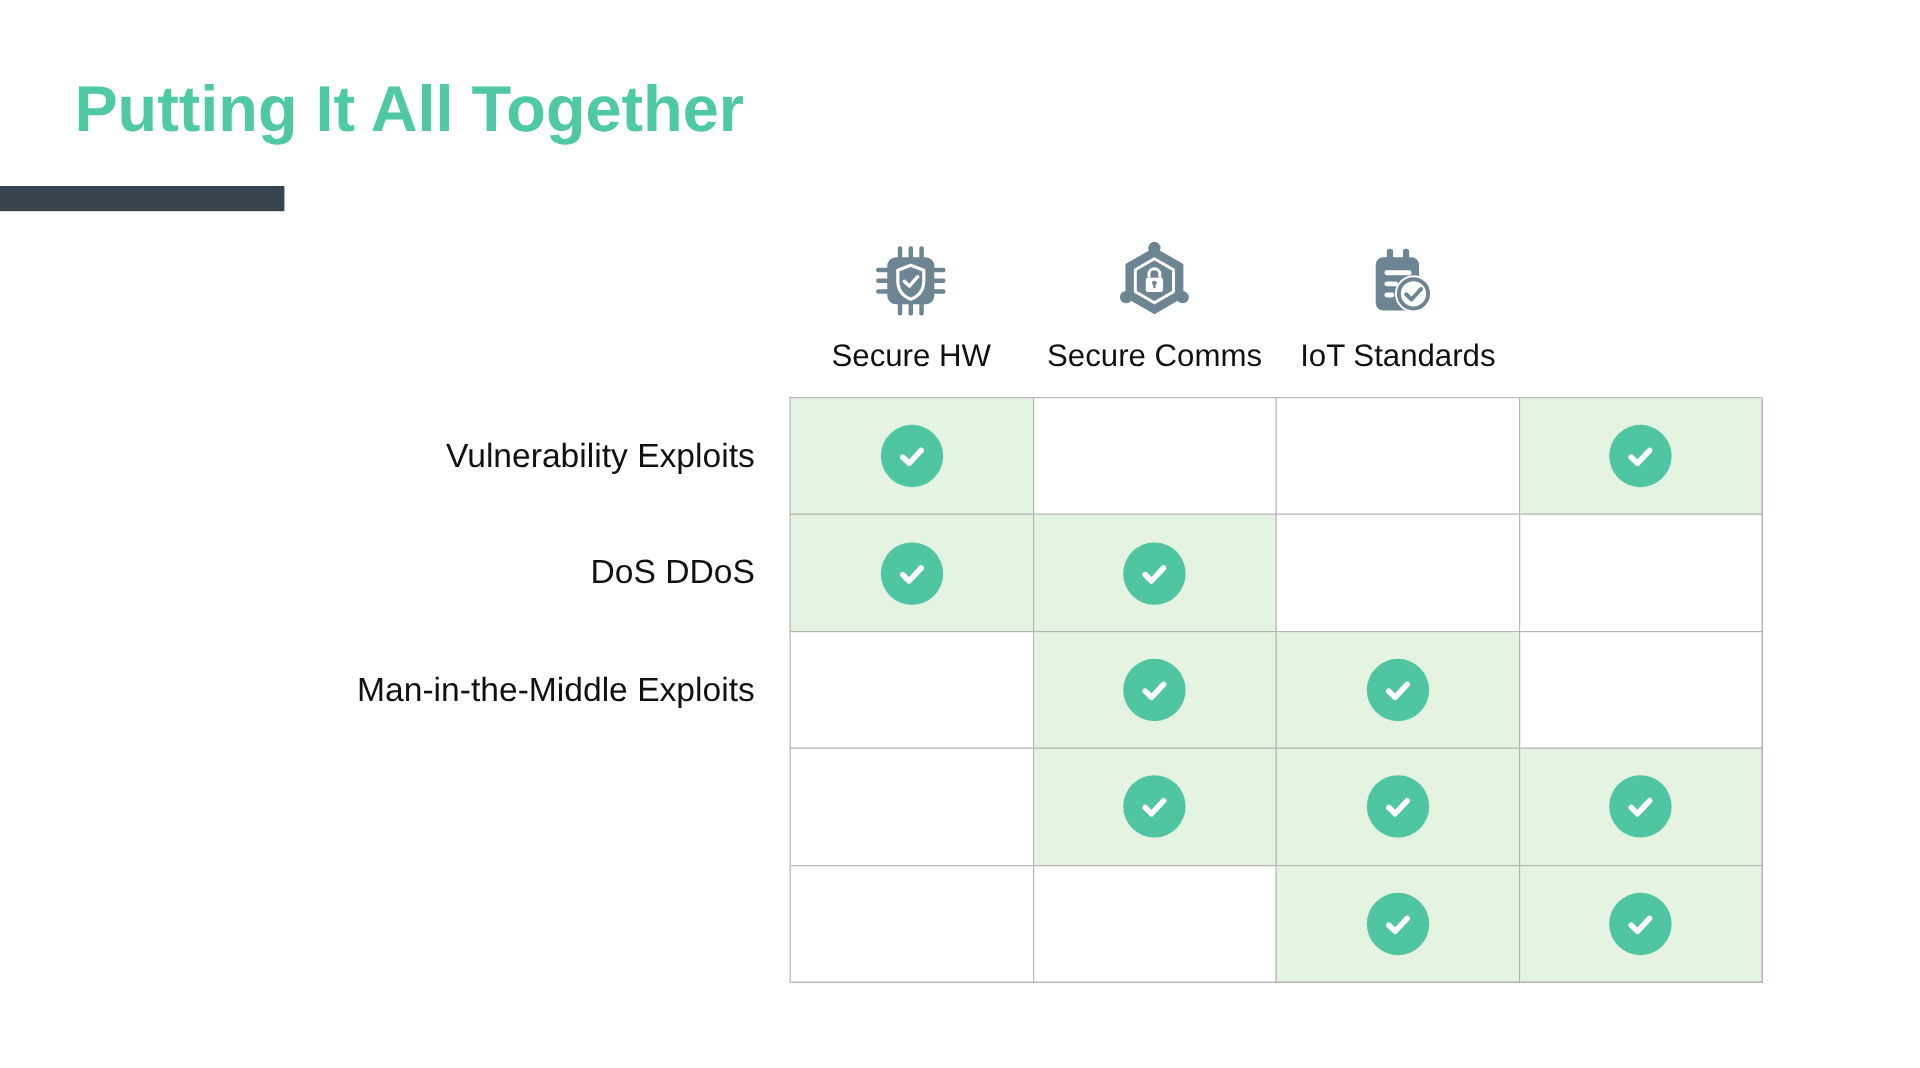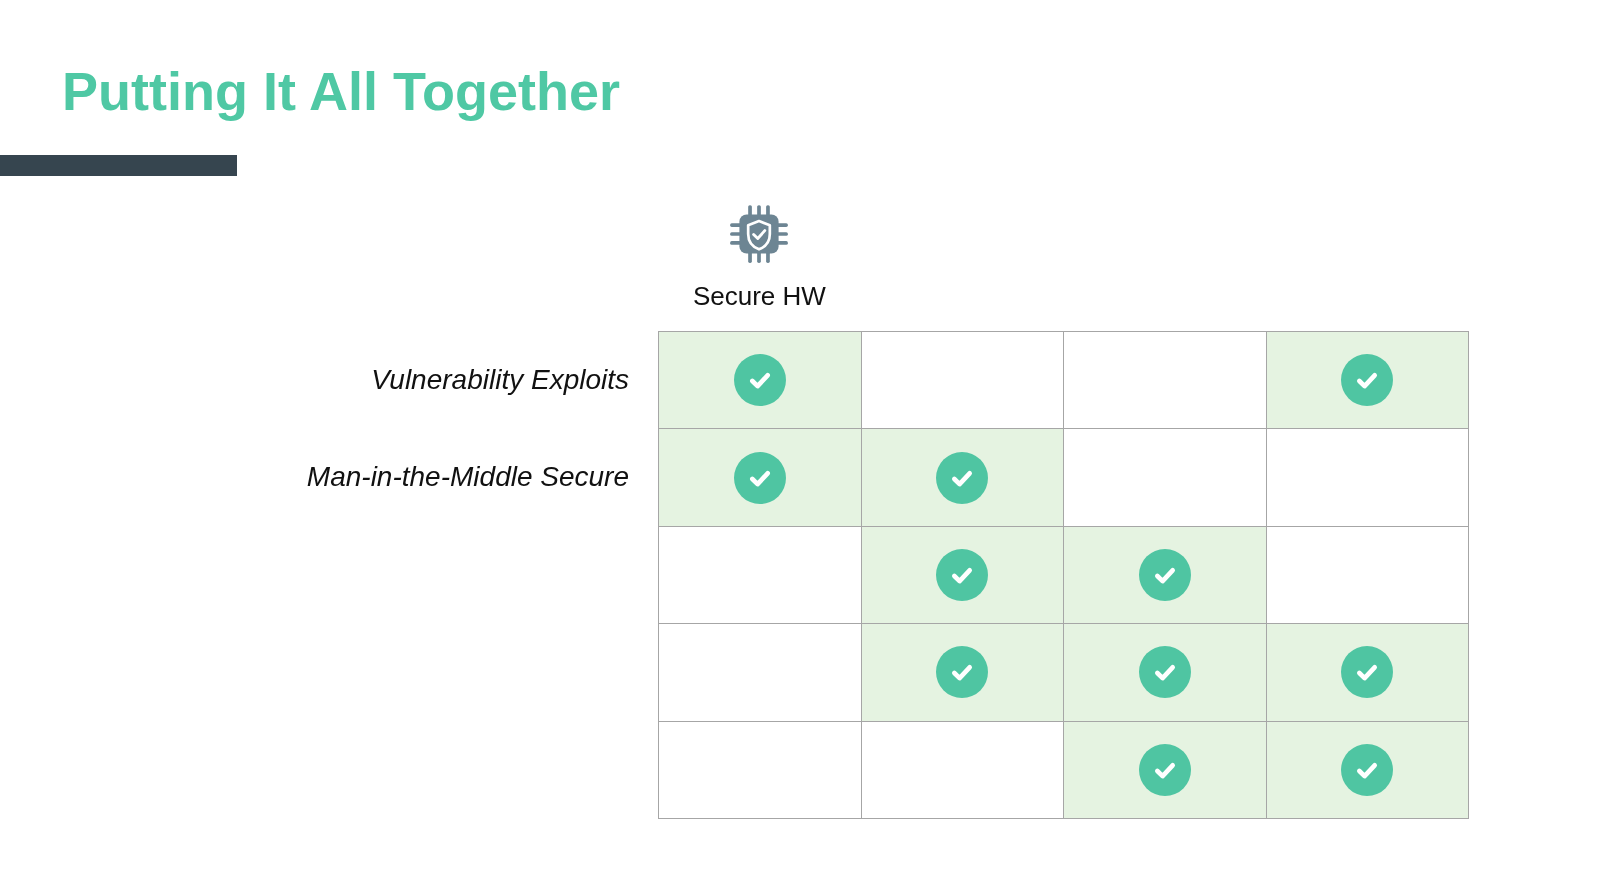--- a/index.html
+++ b/index.html
@@ -68,21 +68,20 @@
   }
   
   .row-labels {
     position: absolute;
     left: 0;
     top: 331px;
     width: 644px;
     height: 488px;
     display: grid;
     grid-template-rows: repeat(5, 1fr);
-    font-style: italic;
   }
   .row-label {
     display: flex;
     align-items: center;
     justify-content: flex-end;
     padding-right: 15px;
     font-size: 28px;
     color: var(--text-color, #111);
     white-space: nowrap;
   }
@@ -147,27 +146,60 @@
           <rect x="49" y="38.9" width="11" height="3.6" rx="1.6"></rect>
           <rect x="13" y="13" width="38" height="38" rx="7"></rect>
           <path d="M32 19.5 L42.5 23.5 V32 C42.5 39.5 38 44.6 32 46.9 C26 44.6 21.5 39.5 21.5 32 V23.5 Z" fill="none" stroke="#fff" stroke-width="2.6" stroke-linejoin="round"></path>
           <path d="M26.8 32.4 L30.8 36.3 L37.6 28.7" fill="none" stroke="#fff" stroke-width="2.8" stroke-linecap="round" stroke-linejoin="round"></path>
         </svg>
       </span>
       <span class="col-label">Secure HW</span>
     </div>
 
 
-
+    <div class="col-header">
+      <span class="icon">
+        <svg viewBox="0 0 64 64" fill="currentColor">
+          <polygon points="32,5 55.4,18.5 55.4,45.5 32,59 8.6,45.5 8.6,18.5"></polygon>
+          <circle cx="32" cy="5.5" r="5"></circle>
+          <circle cx="9.2" cy="45.2" r="5"></circle>
+          <circle cx="54.8" cy="45.2" r="5"></circle>
+          <polygon points="32,14.2 47.4,23.1 47.4,40.9 32,49.8 16.6,40.9 16.6,23.1" fill="none" stroke="#fff" stroke-width="2.4" stroke-linejoin="round"></polygon>
+          <path d="M27.6 29.5 V26.8 C27.6 24.1 29.5 22.2 32 22.2 C34.5 22.2 36.4 24.1 36.4 26.8 V29.5" fill="none" stroke="#fff" stroke-width="2.4"></path>
+          <rect x="25" y="29.5" width="14" height="11.6" rx="1.8" fill="#fff"></rect>
+          <circle cx="32" cy="33.8" r="1.9"></circle>
+          <rect x="31.1" y="34.4" width="1.8" height="3.6"></rect>
+        </svg>
+      </span>
+      <span class="col-label">Secure Comms</span>
+    </div>
+
+    <div class="col-header">
+      <span class="icon">
+        <svg viewBox="0 0 64 64" fill="currentColor">
+          <rect x="23" y="6" width="5" height="11" rx="2.2"></rect>
+          <rect x="36" y="6" width="5" height="11" rx="2.2"></rect>
+          <rect x="14" y="13" width="35" height="43" rx="6"></rect>
+          <rect x="21" y="23.5" width="22" height="4" rx="2" fill="#fff"></rect>
+          <rect x="21" y="32.5" width="11" height="4" rx="2" fill="#fff"></rect>
+          <rect x="21" y="41.5" width="8" height="4" rx="2" fill="#fff"></rect>
+          <circle cx="44.5" cy="42.5" r="15" fill="#fff"></circle>
+          <circle cx="44.5" cy="42.5" r="11.8" fill="#fff" stroke="currentColor" stroke-width="3.2"></circle>
+          <path d="M38.6 42.9 L42.9 47.1 L50.6 38.6" fill="none" stroke="currentColor" stroke-width="3.2" stroke-linecap="round" stroke-linejoin="round"></path>
+        </svg>
+      </span>
+      <span class="col-label">IoT Standards</span>
+    </div>
 
   </div>
 
   <div class="row-labels">
     <div class="row-label">Vulnerability Exploits</div>
-    <div class="row-label">Man-in-the-Middle Secure</div>
+    <div class="row-label">DoS DDoS</div>
+    <div class="row-label">Man-in-the-Middle Exploits</div>
   </div>
 
   <div class="matrix-grid">
       <div class="cell on">
         <span class="check">
           <svg viewBox="0 0 24 24">
             <path d="M6.6 12.7 L10.3 16.3 L17.4 8.7" fill="none" stroke="#fff" stroke-width="3.3" stroke-linecap="round" stroke-linejoin="round"></path>
           </svg>
         </span>
       </div>

